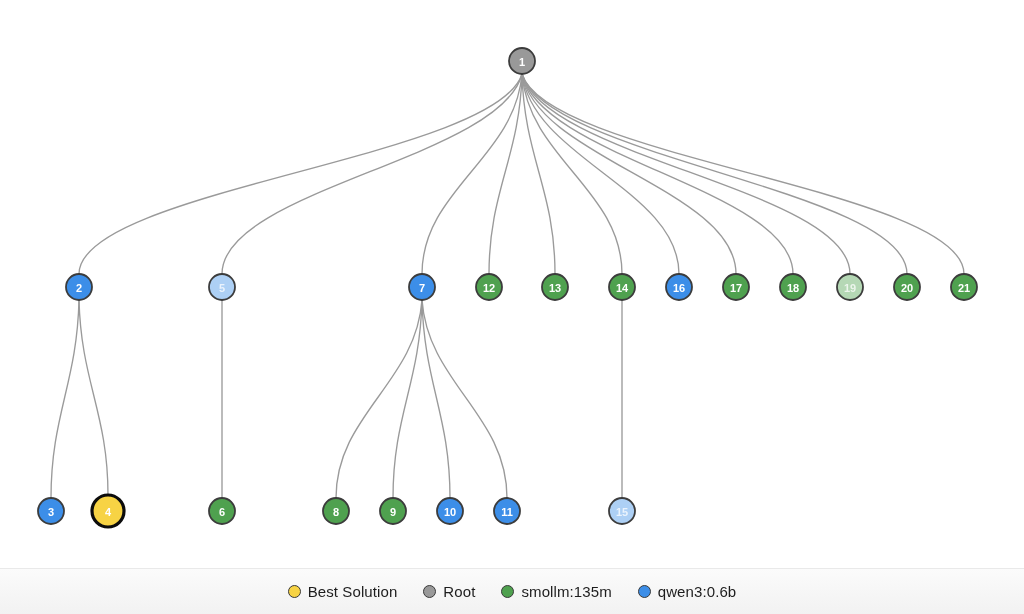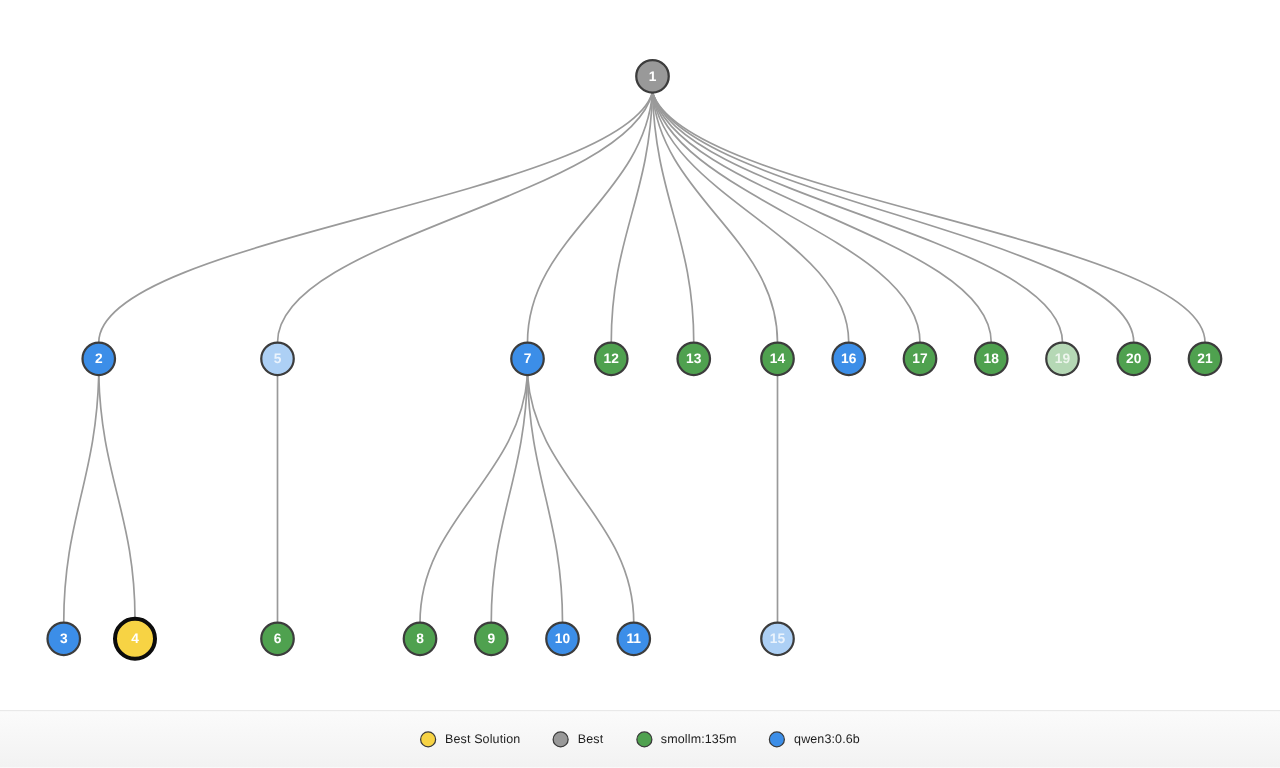--- a/index.html
+++ b/index.html
@@ -45,21 +45,21 @@
   }
   .legend-swatch {
     width: 13px;
     height: 13px;
     border-radius: 50%;
     border: 1.6px solid #3a3a3a;
     box-sizing: border-box;
     flex: 0 0 auto;
   }
   .legend-label {
-    font-size: 10px;
+    font-size: 15px;
     color: #1d1d1d;
     letter-spacing: 0.1px;
   }
   .edge {
     fill: none;
     stroke: #9a9a9a;
     stroke-width: 1.35;
     stroke-linecap: round;
   }
   .node-circle {
@@ -194,21 +194,21 @@
     </g>
 </svg>
 
 <div class="legend-bar">
   <div class="legend-item">
     <span class="legend-swatch" style="background: rgb(247, 211, 68);"></span>
     <span class="legend-label">Best Solution</span>
   </div>
   <div class="legend-item">
     <span class="legend-swatch" style="background: rgb(153, 153, 153);"></span>
-    <span class="legend-label">Best</span>
+    <span class="legend-label">Root</span>
   </div>
   <div class="legend-item">
     <span class="legend-swatch" style="background: rgb(79, 161, 79);"></span>
     <span class="legend-label">smollm:135m</span>
   </div>
   <div class="legend-item">
     <span class="legend-swatch" style="background: rgb(60, 142, 232);"></span>
     <span class="legend-label">qwen3:0.6b</span>
   </div>
 </div>

